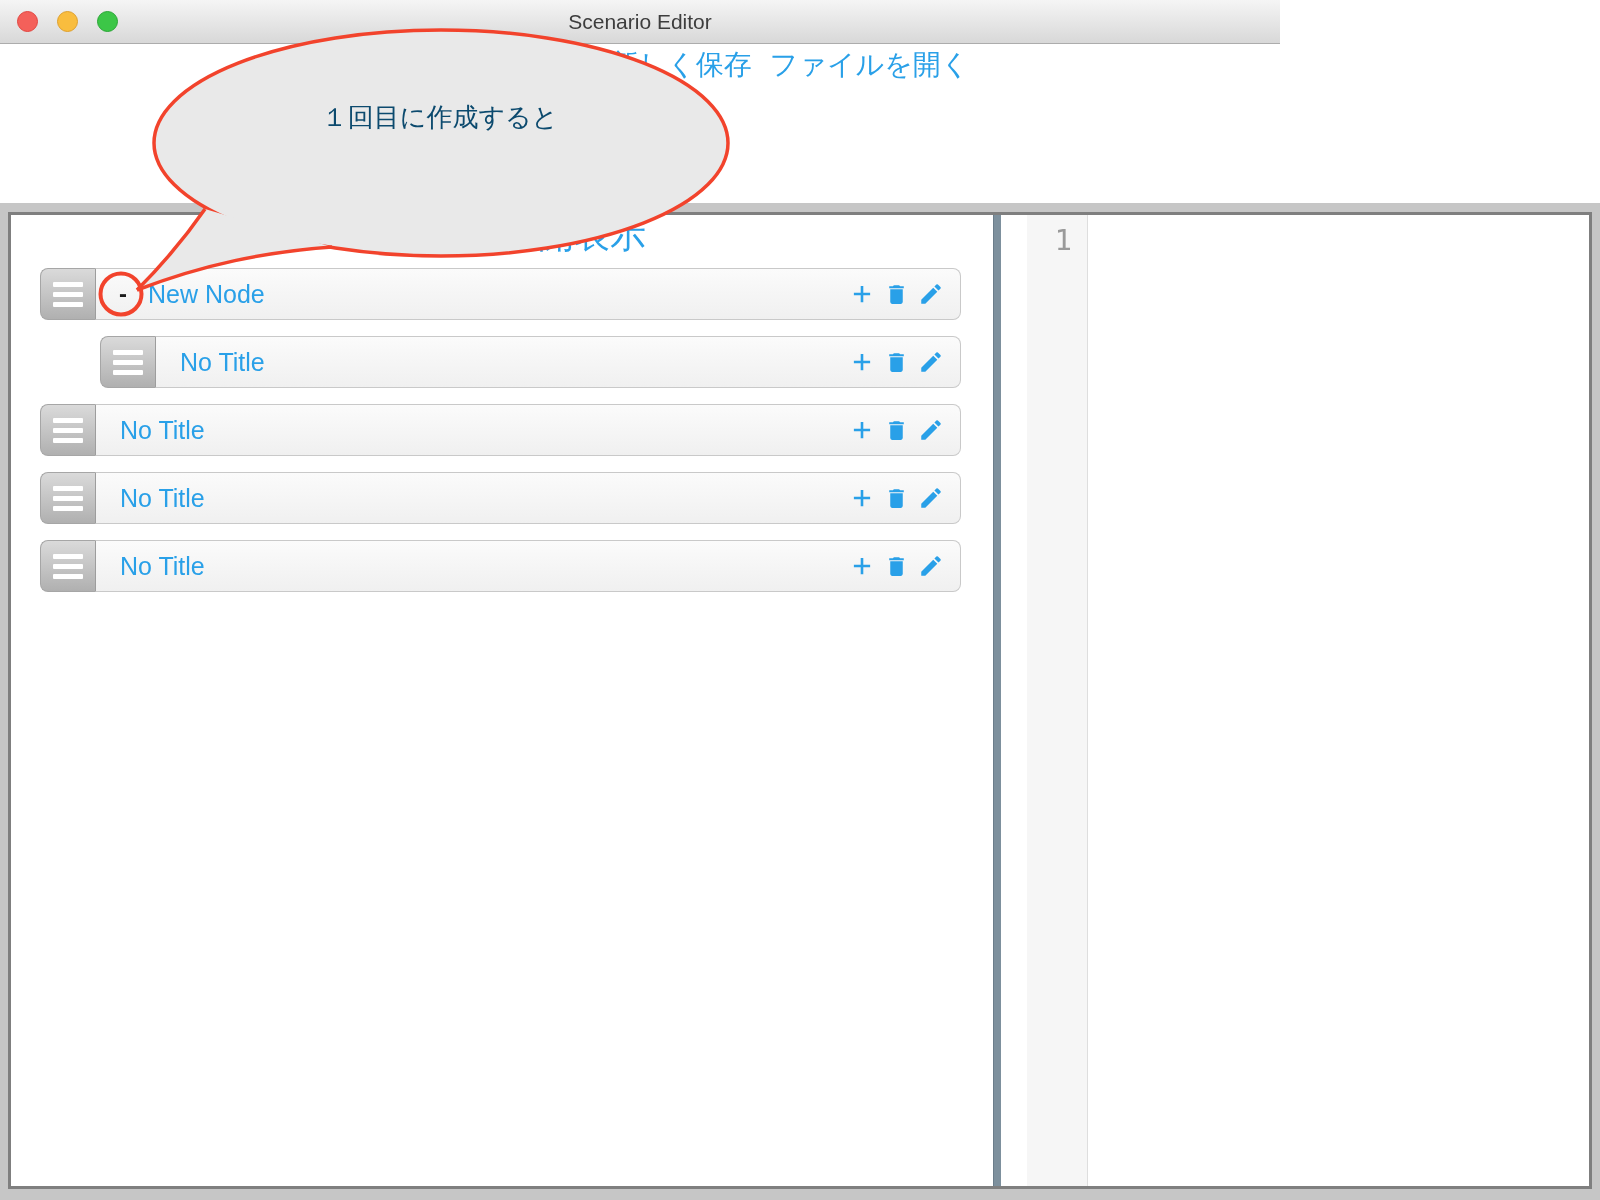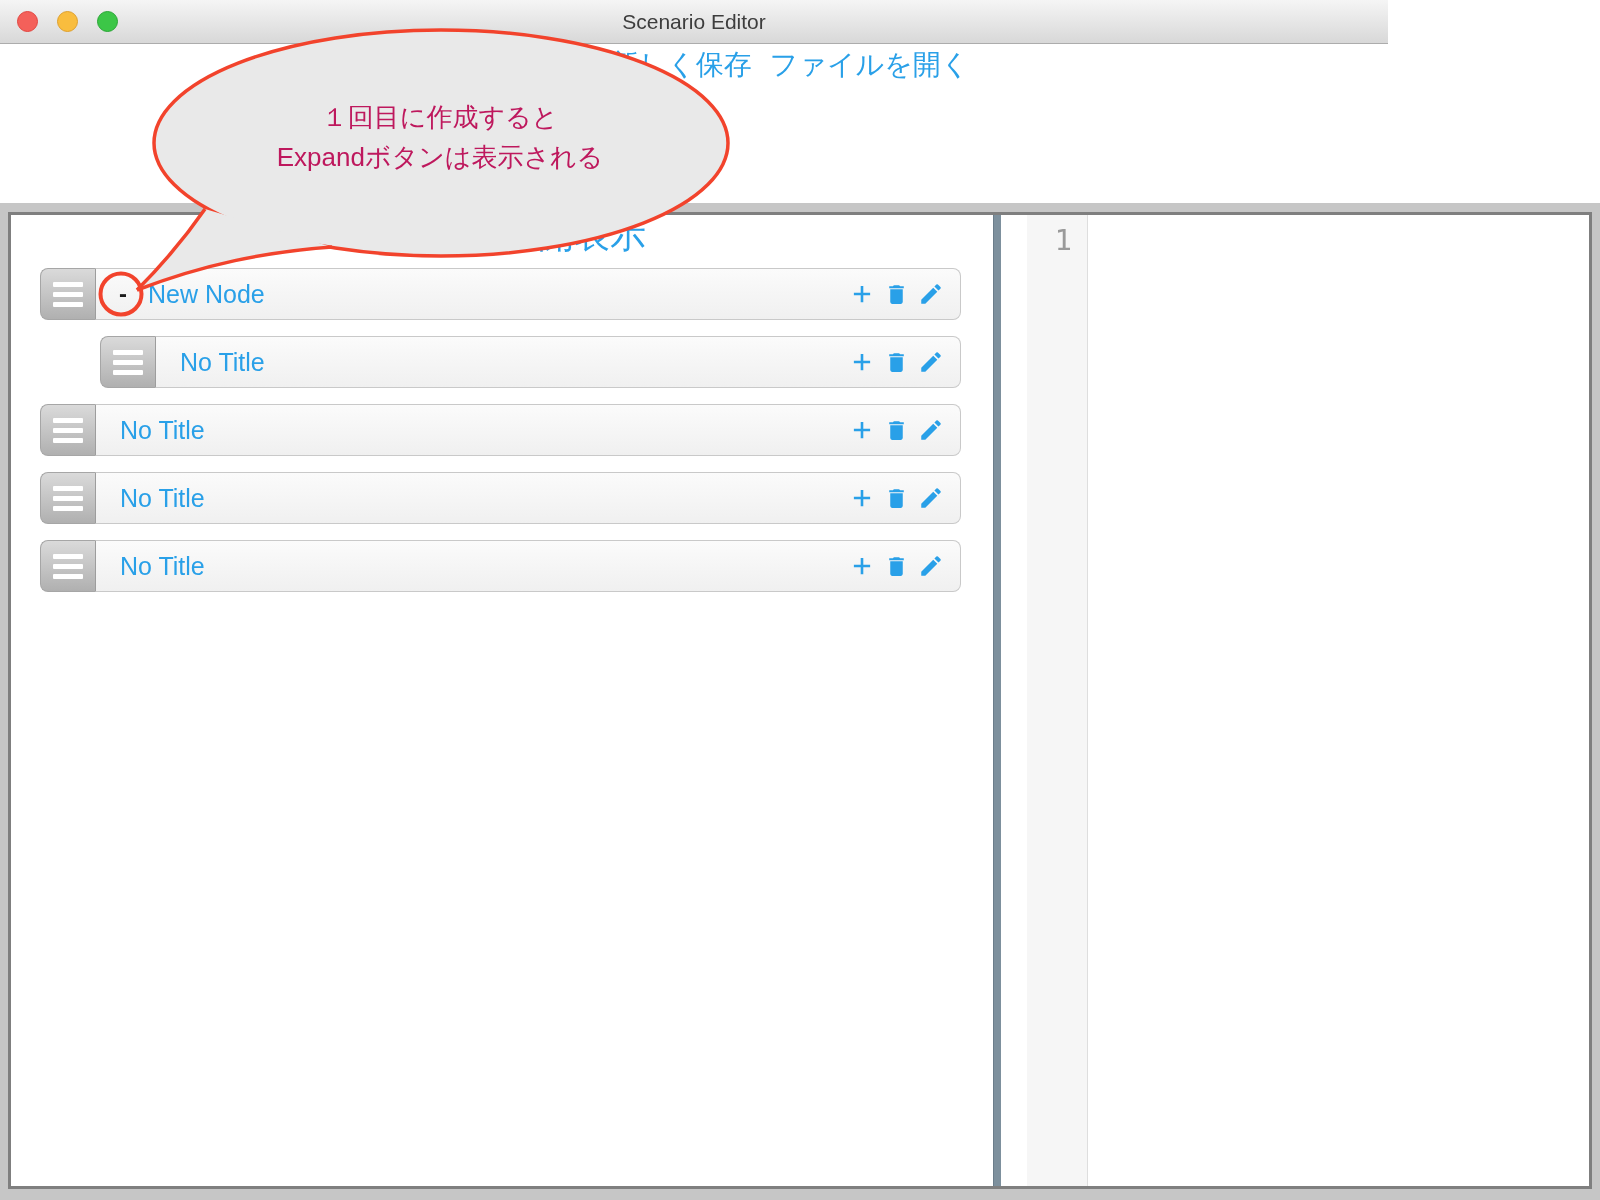--- a/index.html
+++ b/index.html
@@ -11,21 +11,21 @@
   }
 
   
   .header-zone {
     position:absolute; left:0; top:0; width:1600px; height:203px;
     background:#ffffff;
   }
 
   
   .titlebar {
-    position:absolute; left:0; top:0; width:1388px; height:44px;
+    position:absolute; left:0; top:0; width:1280px; height:44px;
     background:linear-gradient(#f5f5f5,#d8d8d8);
     border-bottom:1px solid #acacac;
   }
   .titlebar-title {
     position:absolute; left:0; right:0; top:0; height:44px;
     line-height:44px; text-align:center;
     font-size:21px; color:#3d3d3d; font-weight:500;
   }
   .tl { position:absolute; top:11px; width:21px; height:21px; border-radius:50%; }
   .tl.red    { left:17px; background:#f4605a; border:1px solid #e2453f; }
@@ -118,21 +118,21 @@
   }
 
   
   .annotation-svg {
     position:absolute; left:0; top:0; width:1600px; height:1200px;
     z-index:50; pointer-events:none;
   }
   .bubble-text {
     position:absolute; left:190px; top:97px; width:500px;
     text-align:center; z-index:51; pointer-events:none;
-    font-size:26px; color:#be185d; line-height:40px;
+    font-size:26px; color:#0c4a6e; line-height:40px;
   }
 </style>
 </head>
 <body>
 
 <div class="header-zone">
   <div class="header-links">
     <a>新しく保存</a>
     <a>ファイルを開く</a>
   </div>
@@ -291,14 +291,13 @@
   <path d="M 205 209 C 180 245 155 272 137 290 C 205 264 265 252 332 247 Z" fill="#e9e9e9" stroke="none"></path>
 
   <path d="M 205 209 C 180 245 155 272 137 290" fill="none" stroke="#f2432c" stroke-width="3.5"></path>
   <path d="M 137 290 C 205 264 265 252 332 247" fill="none" stroke="#f2432c" stroke-width="3.5"></path>
 
   <circle cx="121" cy="294" r="20.5" fill="none" stroke="#f2432c" stroke-width="4"></circle>
 </svg>
 
 <div class="bubble-text">
   <div>１回目に作成すると</div>
-  <div>Expandボタンは表示される</div>
 </div>
 
 </body></html>

